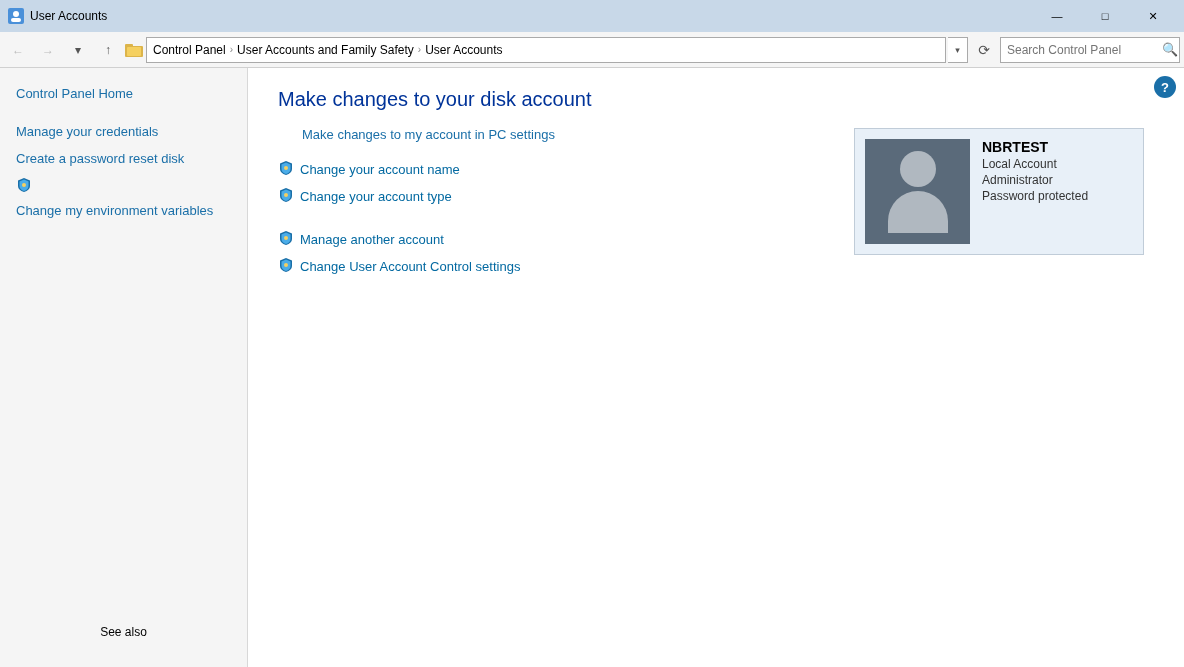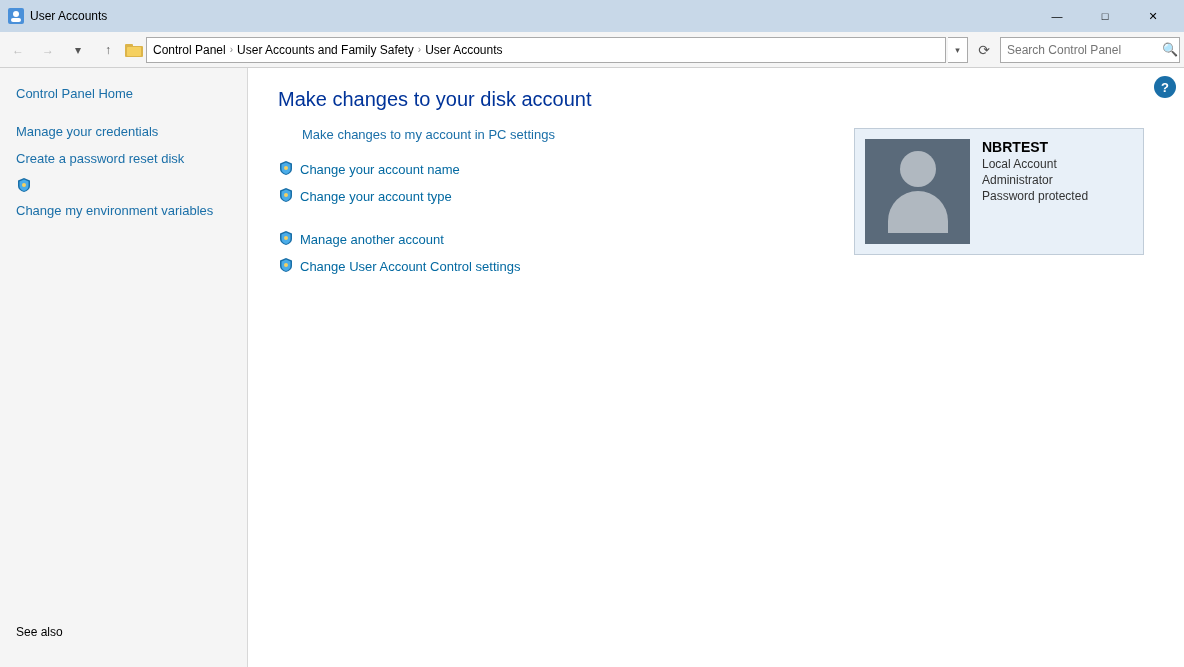--- a/index.html
+++ b/index.html
@@ -170,20 +170,21 @@
       align-items: flex-start;
       padding: 4px 16px;
       color: #1a6fa8;
       text-decoration: none;
       cursor: pointer;
       gap: 6px;
       line-height: 1.5;
     }
     .sidebar-bottom {
       padding: 12px 0;
+      text-align: center;
     }
     .see-also-label {
       padding: 4px 16px;
       color: #000;
       font-size: 12px;
       font-weight: normal;
     }
 
     
     .content {

